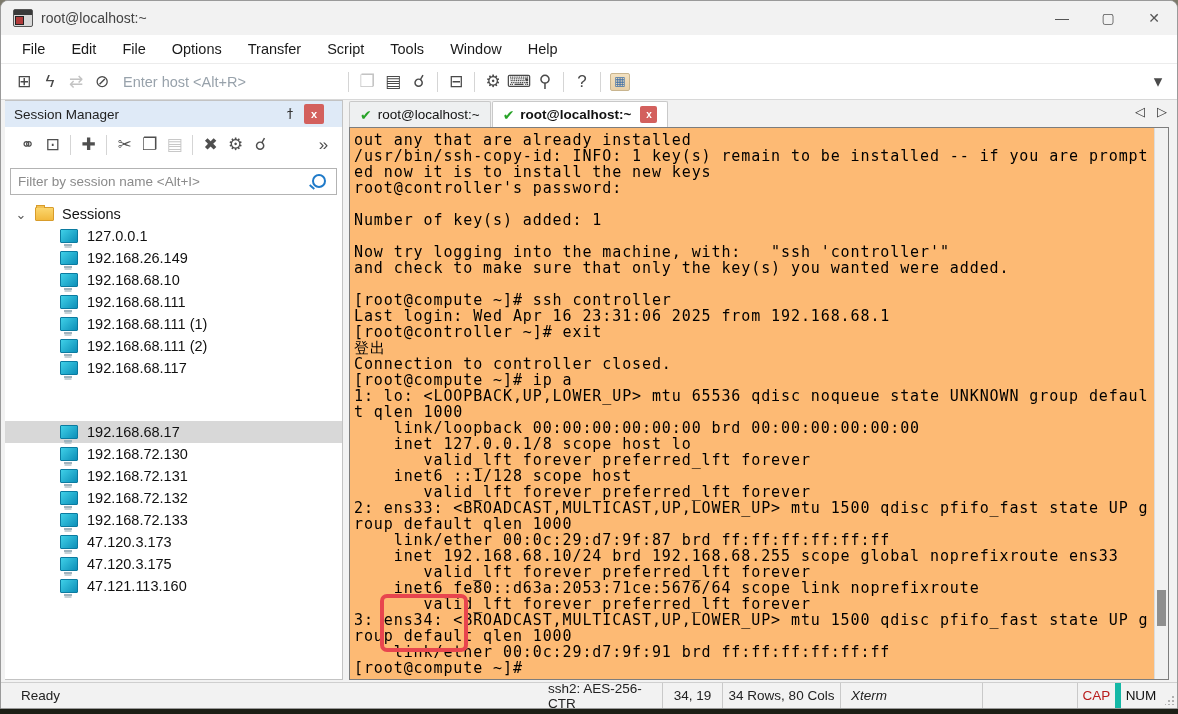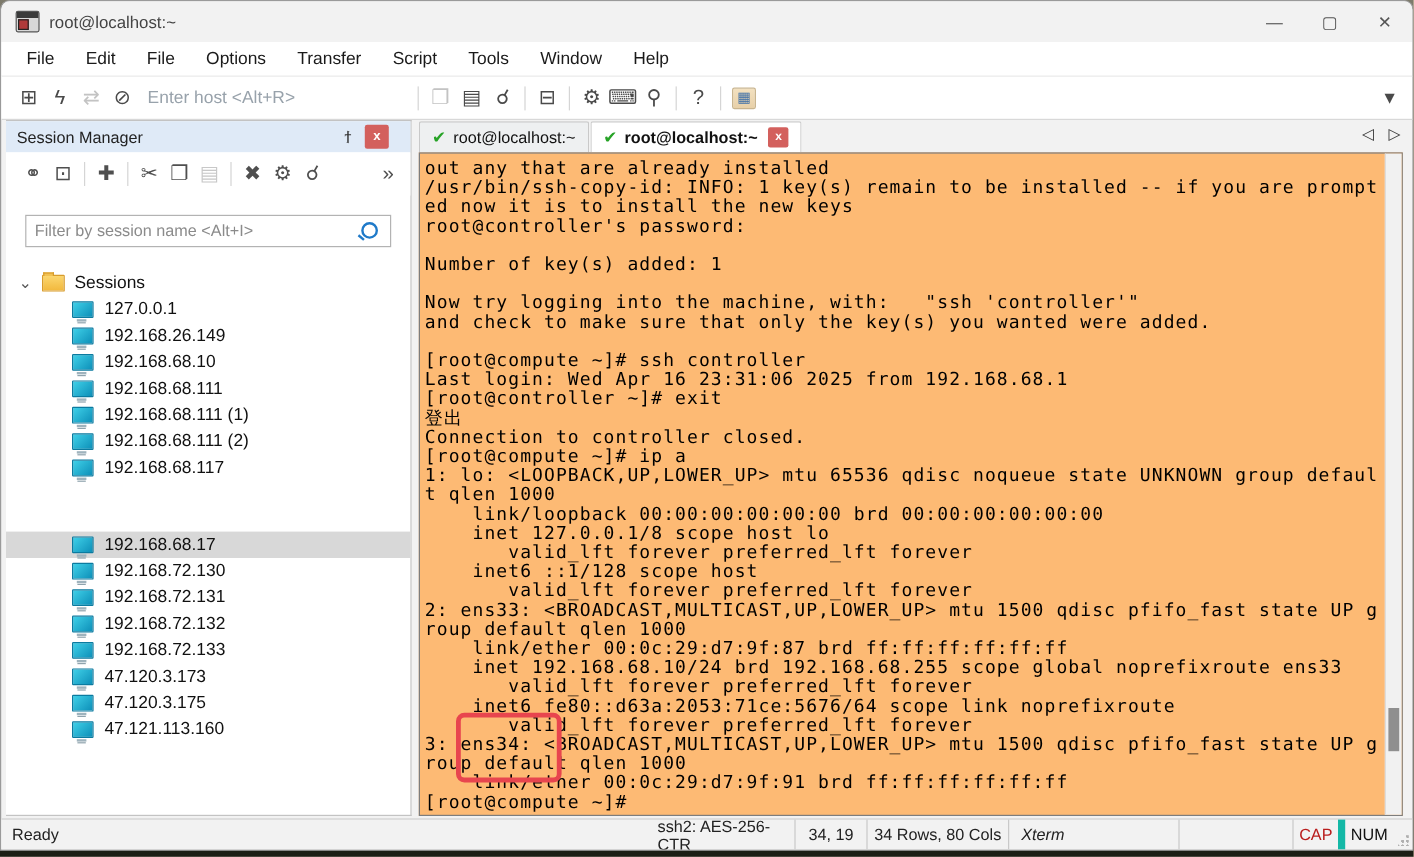--- a/index.html
+++ b/index.html
@@ -44,21 +44,21 @@
   .sidebar{width:337px;flex:0 0 auto;display:flex;flex-direction:column;background:#fff;
     border:1px solid #c3c3c3;border-left:none;margin:0 0 2px 4px;}
   .sm-header{height:26px;background:#dfeaf7;display:flex;align-items:center;padding:0 18px 0 9px;flex:0 0 auto;}
   .sm-title{font-size:13.5px;color:#222;}
   .pin{margin-left:auto;font-size:14px;color:#333;width:20px;text-align:center;}
   .sm-close{width:20px;height:20px;background:#d3605d;color:#fff;font-size:11px;font-weight:bold;
     display:flex;align-items:center;justify-content:center;border-radius:2px;margin-left:4px;}
   .sm-toolbar{height:36px;display:flex;align-items:center;background:#fff;padding:0 6px 0 10px;flex:0 0 auto;}
   .sm-toolbar .tb-icon{min-width:25px;font-size:17px;color:#4f4f4f;}
   .sm-toolbar .tb-icon.dis{color:#c8c8c8;}
-  .filter{height:25px;border:1px solid #b3b3b3;display:flex;align-items:center;flex:0 0 auto;margin:16px;background:#fff;}
+  .filter{height:25px;border:1px solid #b3b3b3;display:flex;align-items:center;flex:0 0 auto;margin:5px;background:#fff;}
   .filter input{flex:1;border:none;outline:none;font-size:13.5px;color:#333;padding:0 4px 0 7px;
     font-family:"Liberation Sans","DejaVu Sans",sans-serif;background:transparent;}
   .filter input::placeholder{color:#8b8b8b;}
   .mag{width:10px;height:10px;border:2px solid #1f7ac9;border-radius:50%;position:relative;margin:0 10px 2px 0;}
   .mag::after{content:"";position:absolute;width:6px;height:2px;background:#1f7ac9;transform:rotate(40deg);left:-5px;top:10px;}
   .tree{flex:1;overflow:hidden;padding-top:3px;}
   .tree-row{height:22px;display:flex;align-items:center;font-size:14.5px;color:#111;}
   .tree-row.selected{background:#d8d8d8;margin-top:42px;}
   .chev{width:16px;margin-left:8px;text-align:center;color:#555;font-size:13px;}
   .folder{width:17px;height:12px;background:linear-gradient(#fbd66e,#f2b93e);border:1px solid #d89c2b;
@@ -87,21 +87,21 @@
     font-size:15px;letter-spacing:0.9px;line-height:16px;color:#000;
     white-space:pre;overflow:hidden;height:100%;box-sizing:border-box;
   }
   .annotation{position:absolute;left:30px;top:466px;width:80px;height:50px;
     border:4px solid #e8454e;border-radius:7px;pointer-events:none;}
   .vscroll{position:absolute;top:0;right:0;width:13px;bottom:0;background:#f1f1f1;border-left:1px solid #dcdcdc;}
   .vscroll .thumb{position:absolute;left:2px;width:9px;top:462px;height:36px;background:#8f8f8f;}
   
   .statusbar{height:25px;background:#f2f2f2;border-top:1px solid #cfcfcf;display:flex;align-items:center;
     font-size:13.5px;color:#222;flex:0 0 auto;}
-  .sb-left{padding-left:9px;}
+  .sb-left{padding-left:9px;margin-left:11px;}
   .sb-spacer{flex:1;}
   .sb-cell{height:100%;display:flex;align-items:center;justify-content:center;box-sizing:border-box;}
   .sb-enc{width:114px;justify-content:flex-start;}
   .sb-cursor{width:60px;border-left:1px solid #c9c9c9;}
   .sb-size{width:118px;border-left:1px solid #c9c9c9;}
   .sb-term{width:142px;border-left:1px solid #c9c9c9;justify-content:flex-start;padding-left:10px;font-style:italic;}
   .sb-empty{width:95px;border-left:1px solid #c9c9c9;}
   .sb-cap{width:38px;border-left:1px solid #c9c9c9;color:#b91c1c;}
   .sb-num{width:46px;border-left:6px solid #14b8a6;color:#111;}
   .grip{width:16px;height:100%;position:relative;}

